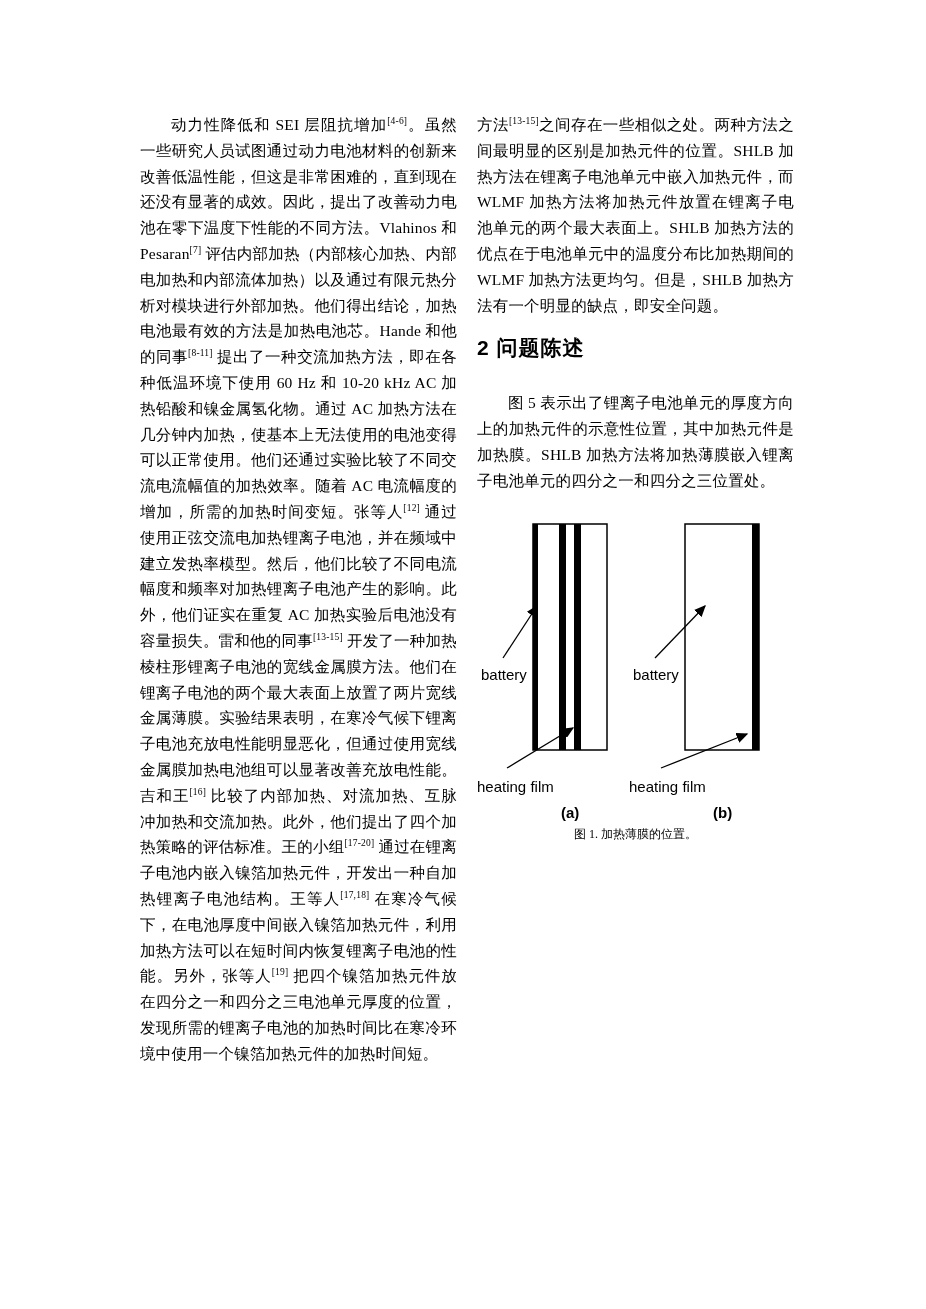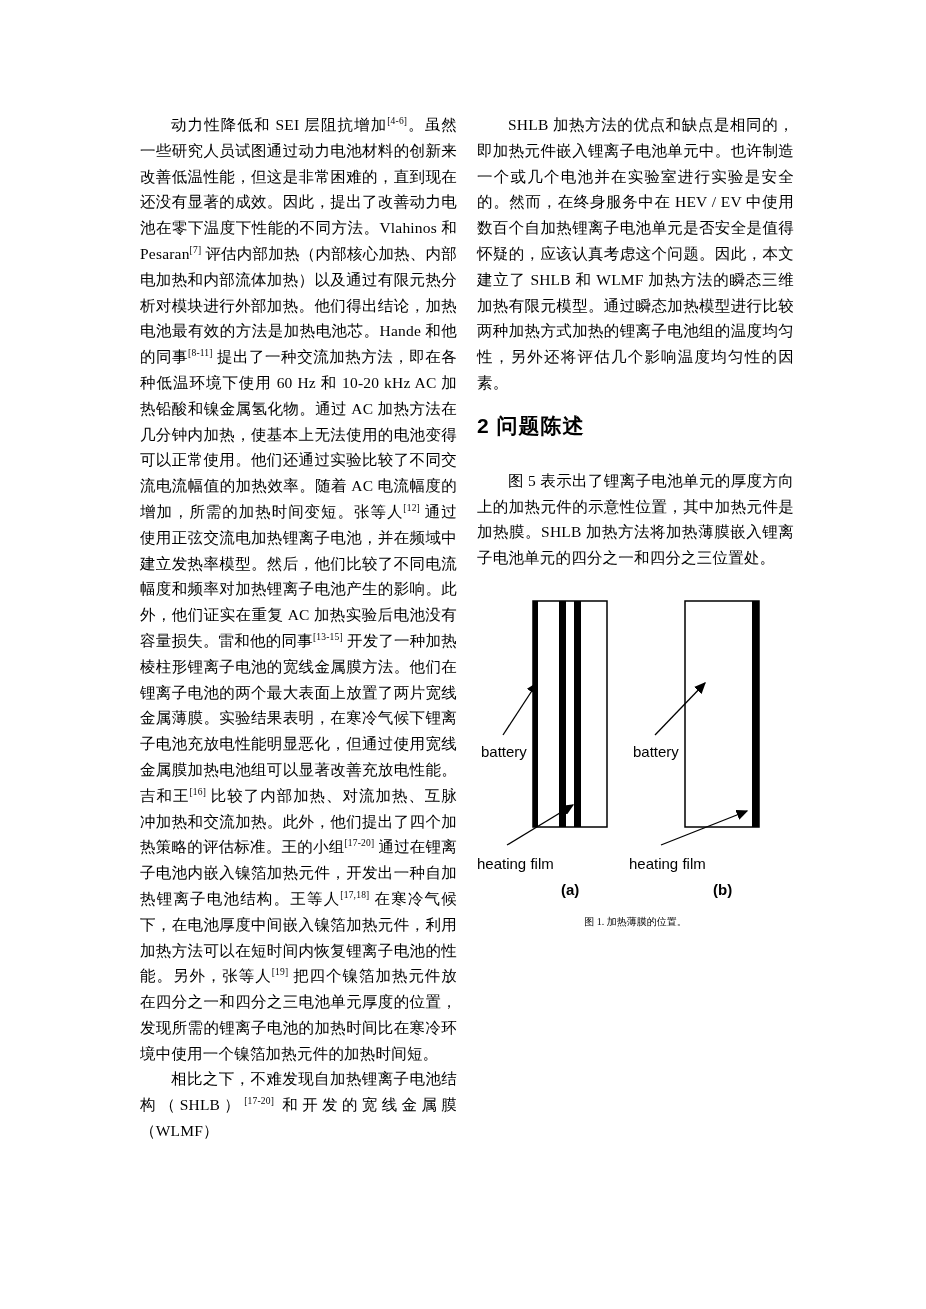--- a/index.html
+++ b/index.html
@@ -44,39 +44,37 @@
   }
   .figure { margin: 28px 0 0 0; }
   .figure svg { display: block; }
   .figure svg text {
     font-family: "Liberation Sans", "DejaVu Sans", sans-serif;
     font-size: 15px;
     fill: #000000;
   }
   .figure svg text.sublabel { font-weight: bold; }
   .figcaption {
-    font-size: 10px;
+    font-size: 12px;
     text-align: center;
-    margin-top: 12px;
     font-family: "Liberation Serif", "DejaVu Serif", serif;
   }
 </style>
 </head>
 <body>
 
 <div class="page">
   <div class="content">
 
     <div class="col">
       <p class="para indent">动力性降低和 SEI 层阻抗增加<sup>[4-6]</sup>。虽然一些研究人员试图通过动力电池材料的创新来改善低温性能，但这是非常困难的，直到现在还没有显著的成效。因此，提出了改善动力电池在零下温度下性能的不同方法。Vlahinos 和 Pesaran<sup>[7]</sup> 评估内部加热（内部核心加热、内部电加热和内部流体加热）以及通过有限元热分析对模块进行外部加热。他们得出结论，加热电池最有效的方法是加热电池芯。Hande 和他的同事<sup>[8-11]</sup> 提出了一种交流加热方法，即在各种低温环境下使用 60 Hz 和 10-20 kHz AC 加热铅酸和镍金属氢化物。通过 AC 加热方法在几分钟内加热，使基本上无法使用的电池变得可以正常使用。他们还通过实验比较了不同交流电流幅值的加热效率。随着 AC 电流幅度的增加，所需的加热时间变短。张等人<sup>[12]</sup> 通过使用正弦交流电加热锂离子电池，并在频域中建立发热率模型。然后，他们比较了不同电流幅度和频率对加热锂离子电池产生的影响。此外，他们证实在重复 AC 加热实验后电池没有容量损失。雷和他的同事<sup>[13-15]</sup> 开发了一种加热棱柱形锂离子电池的宽线金属膜方法。他们在锂离子电池的两个最大表面上放置了两片宽线金属薄膜。实验结果表明，在寒冷气候下锂离子电池充放电性能明显恶化，但通过使用宽线金属膜加热电池组可以显著改善充放电性能。吉和王<sup>[16]</sup> 比较了内部加热、对流加热、互脉冲加热和交流加热。此外，他们提出了四个加热策略的评估标准。王的小组<sup>[17-20]</sup> 通过在锂离子电池内嵌入镍箔加热元件，开发出一种自加热锂离子电池结构。王等人<sup>[17,18]</sup> 在寒冷气候下，在电池厚度中间嵌入镍箔加热元件，利用加热方法可以在短时间内恢复锂离子电池的性能。另外，张等人<sup>[19]</sup> 把四个镍箔加热元件放在四分之一和四分之三电池单元厚度的位置，发现所需的锂离子电池的加热时间比在寒冷环境中使用一个镍箔加热元件的加热时间短。</p>
-      <p class="para indent">相比之下，不难发现自加热锂离子电池结构（SHLB）<sup>[17-20]</sup> 和开发的宽线金属膜（WLMF）</p>
     </div>
 
     <div class="col">
-      <p class="para indent">SHLB 加热方法的优点和缺点是相同的，即加热元件嵌入锂离子电池单元中。也许制造一个或几个电池并在实验室进行实验是安全的。然而，在终身服务中在 HEV / EV 中使用数百个自加热锂离子电池单元是否安全是值得怀疑的，应该认真考虑这个问题。因此，本文建立了 SHLB 和 WLMF 加热方法的瞬态三维加热有限元模型。通过瞬态加热模型进行比较两种加热方式加热的锂离子电池组的温度均匀性，另外还将评估几个影响温度均匀性的因素。</p>
+      <p class="para">方法<sup>[13-15]</sup>之间存在一些相似之处。两种方法之间最明显的区别是加热元件的位置。SHLB 加热方法在锂离子电池单元中嵌入加热元件，而 WLMF 加热方法将加热元件放置在锂离子电池单元的两个最大表面上。SHLB 加热方法的优点在于电池单元中的温度分布比加热期间的 WLMF 加热方法更均匀。但是，SHLB 加热方法有一个明显的缺点，即安全问题。</p>
 
       <h2 class="section-heading">2 问题陈述</h2>
 
       <p class="para indent">图 5 表示出了锂离子电池单元的厚度方向上的加热元件的示意性位置，其中加热元件是加热膜。SHLB 加热方法将加热薄膜嵌入锂离子电池单元的四分之一和四分之三位置处。</p>
 
       <div class="figure">
         <svg width="320" height="304" viewBox="0 0 320 304">
           <defs>
             <marker id="ah" markerWidth="10" markerHeight="8" refX="8" refY="4" orient="auto">
               <path d="M0,0 L9,4 L0,8 z" fill="#000000"></path>

